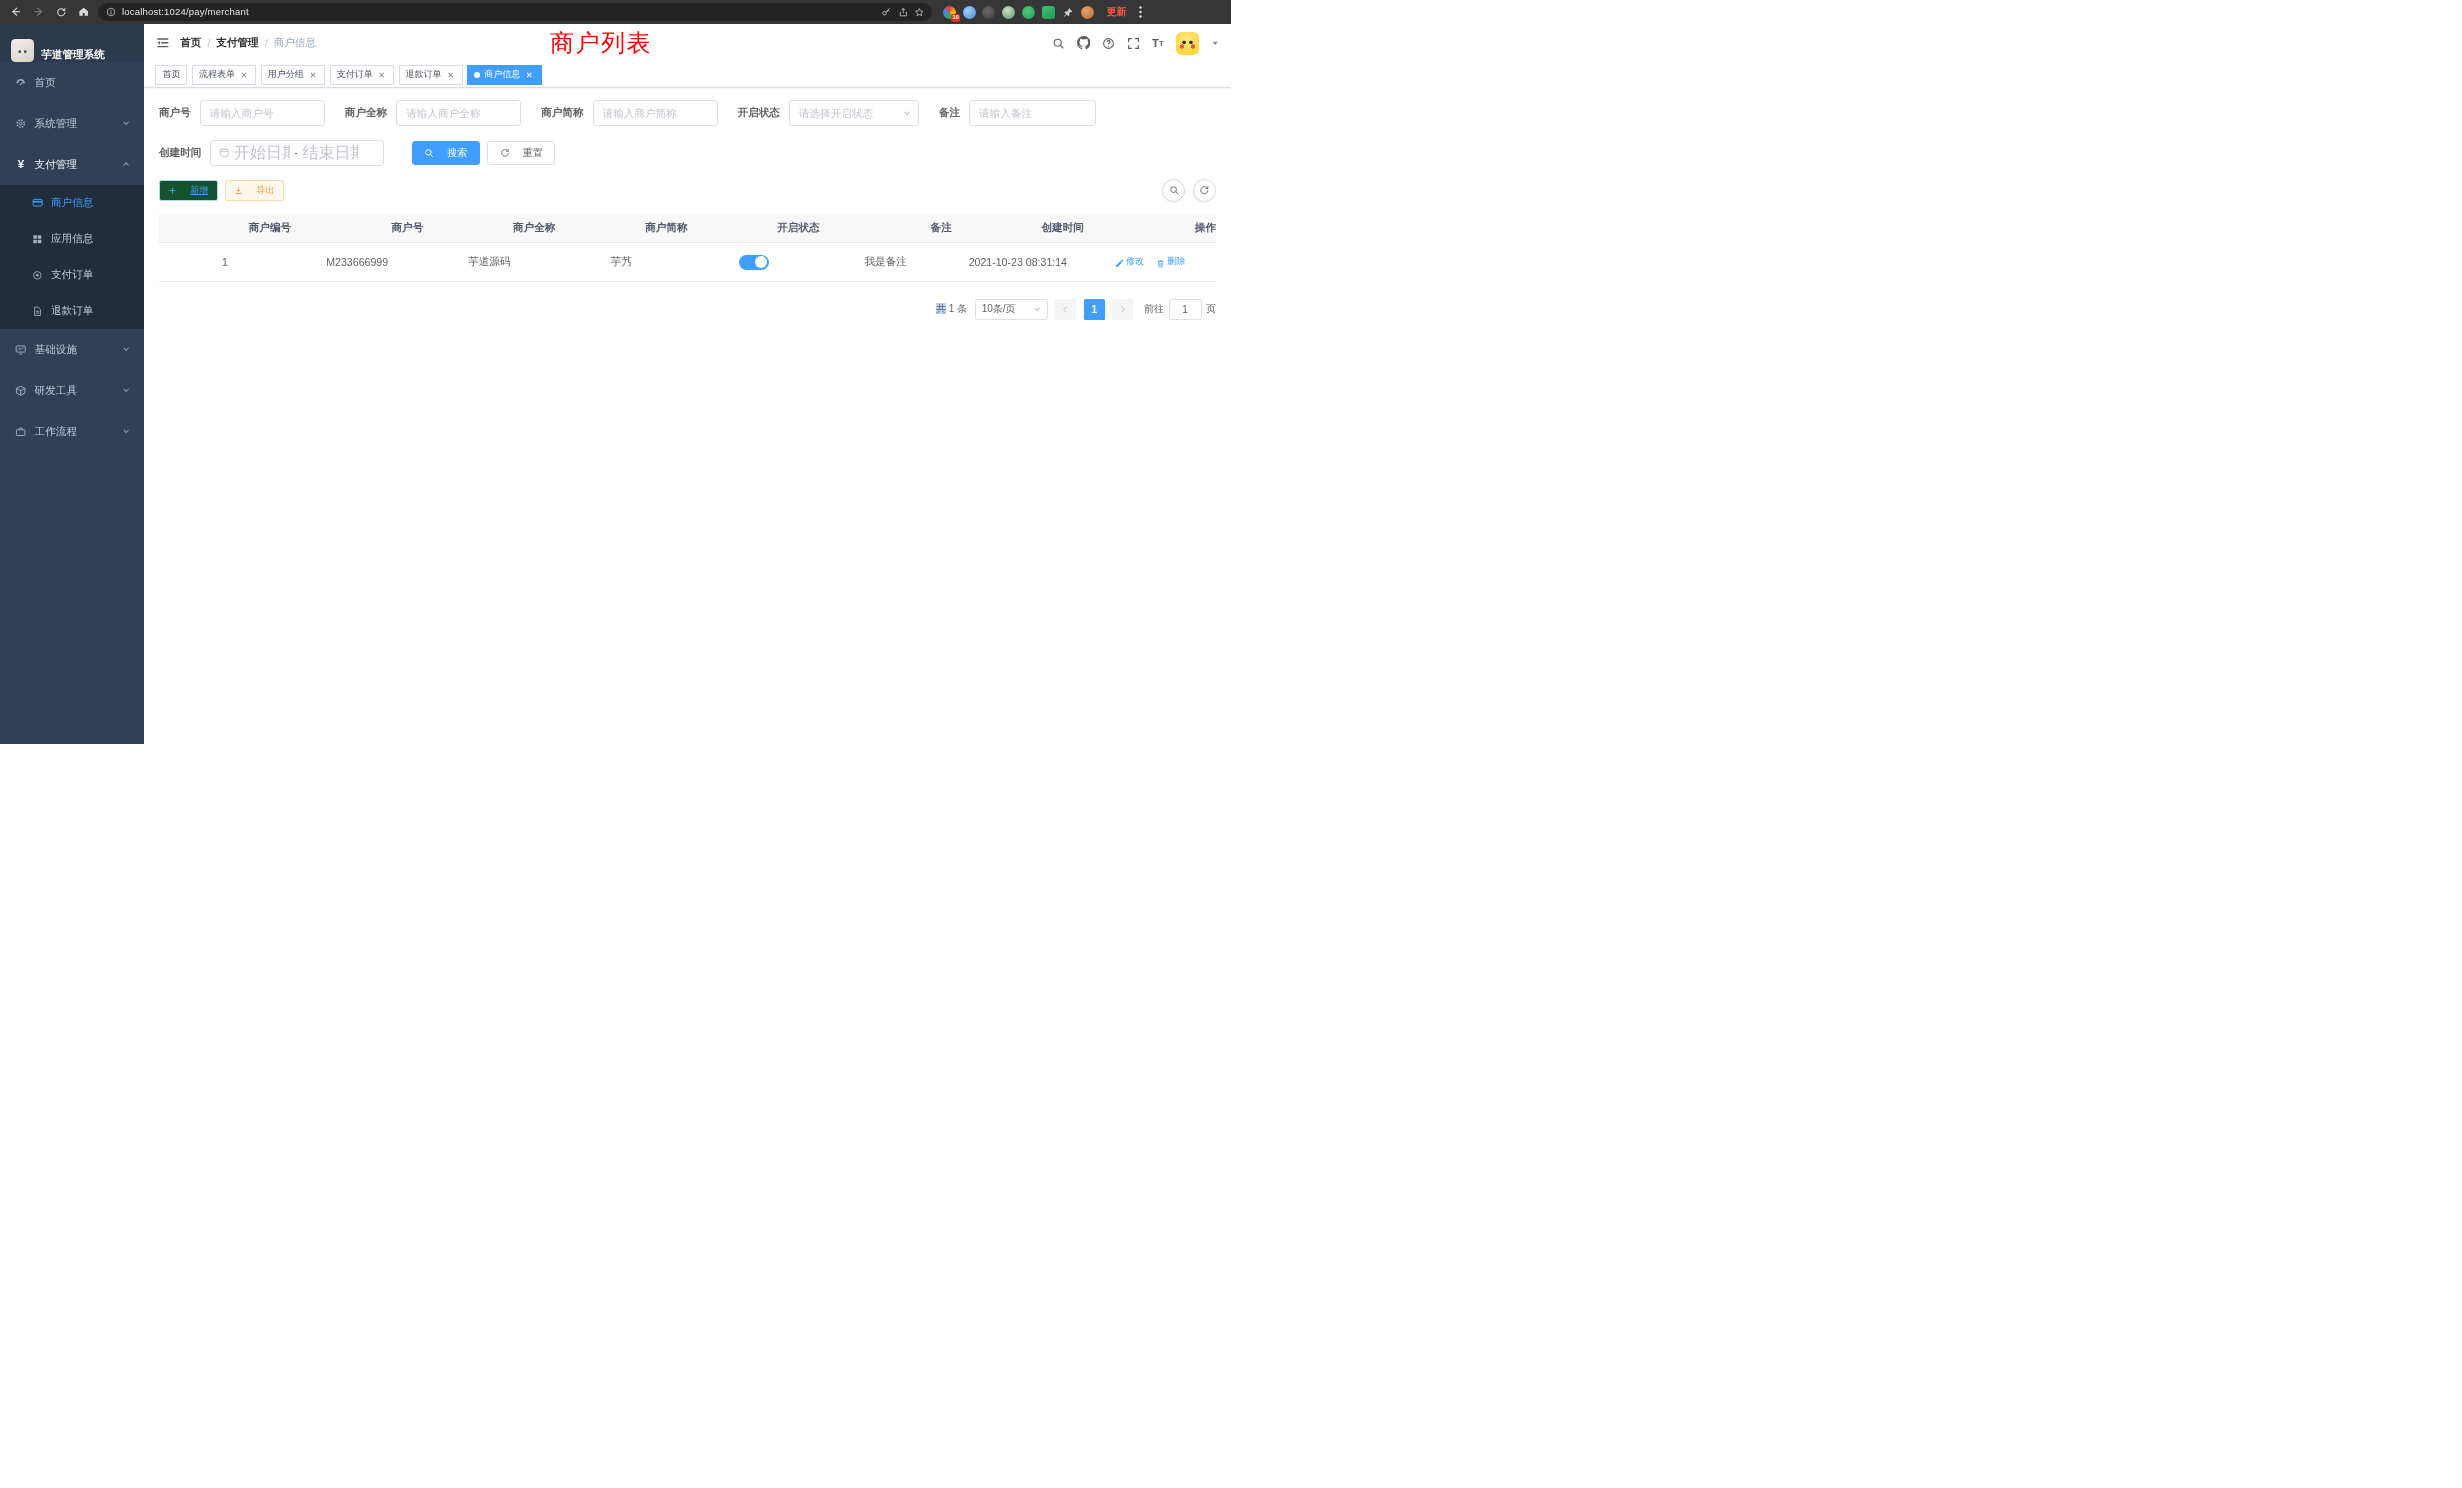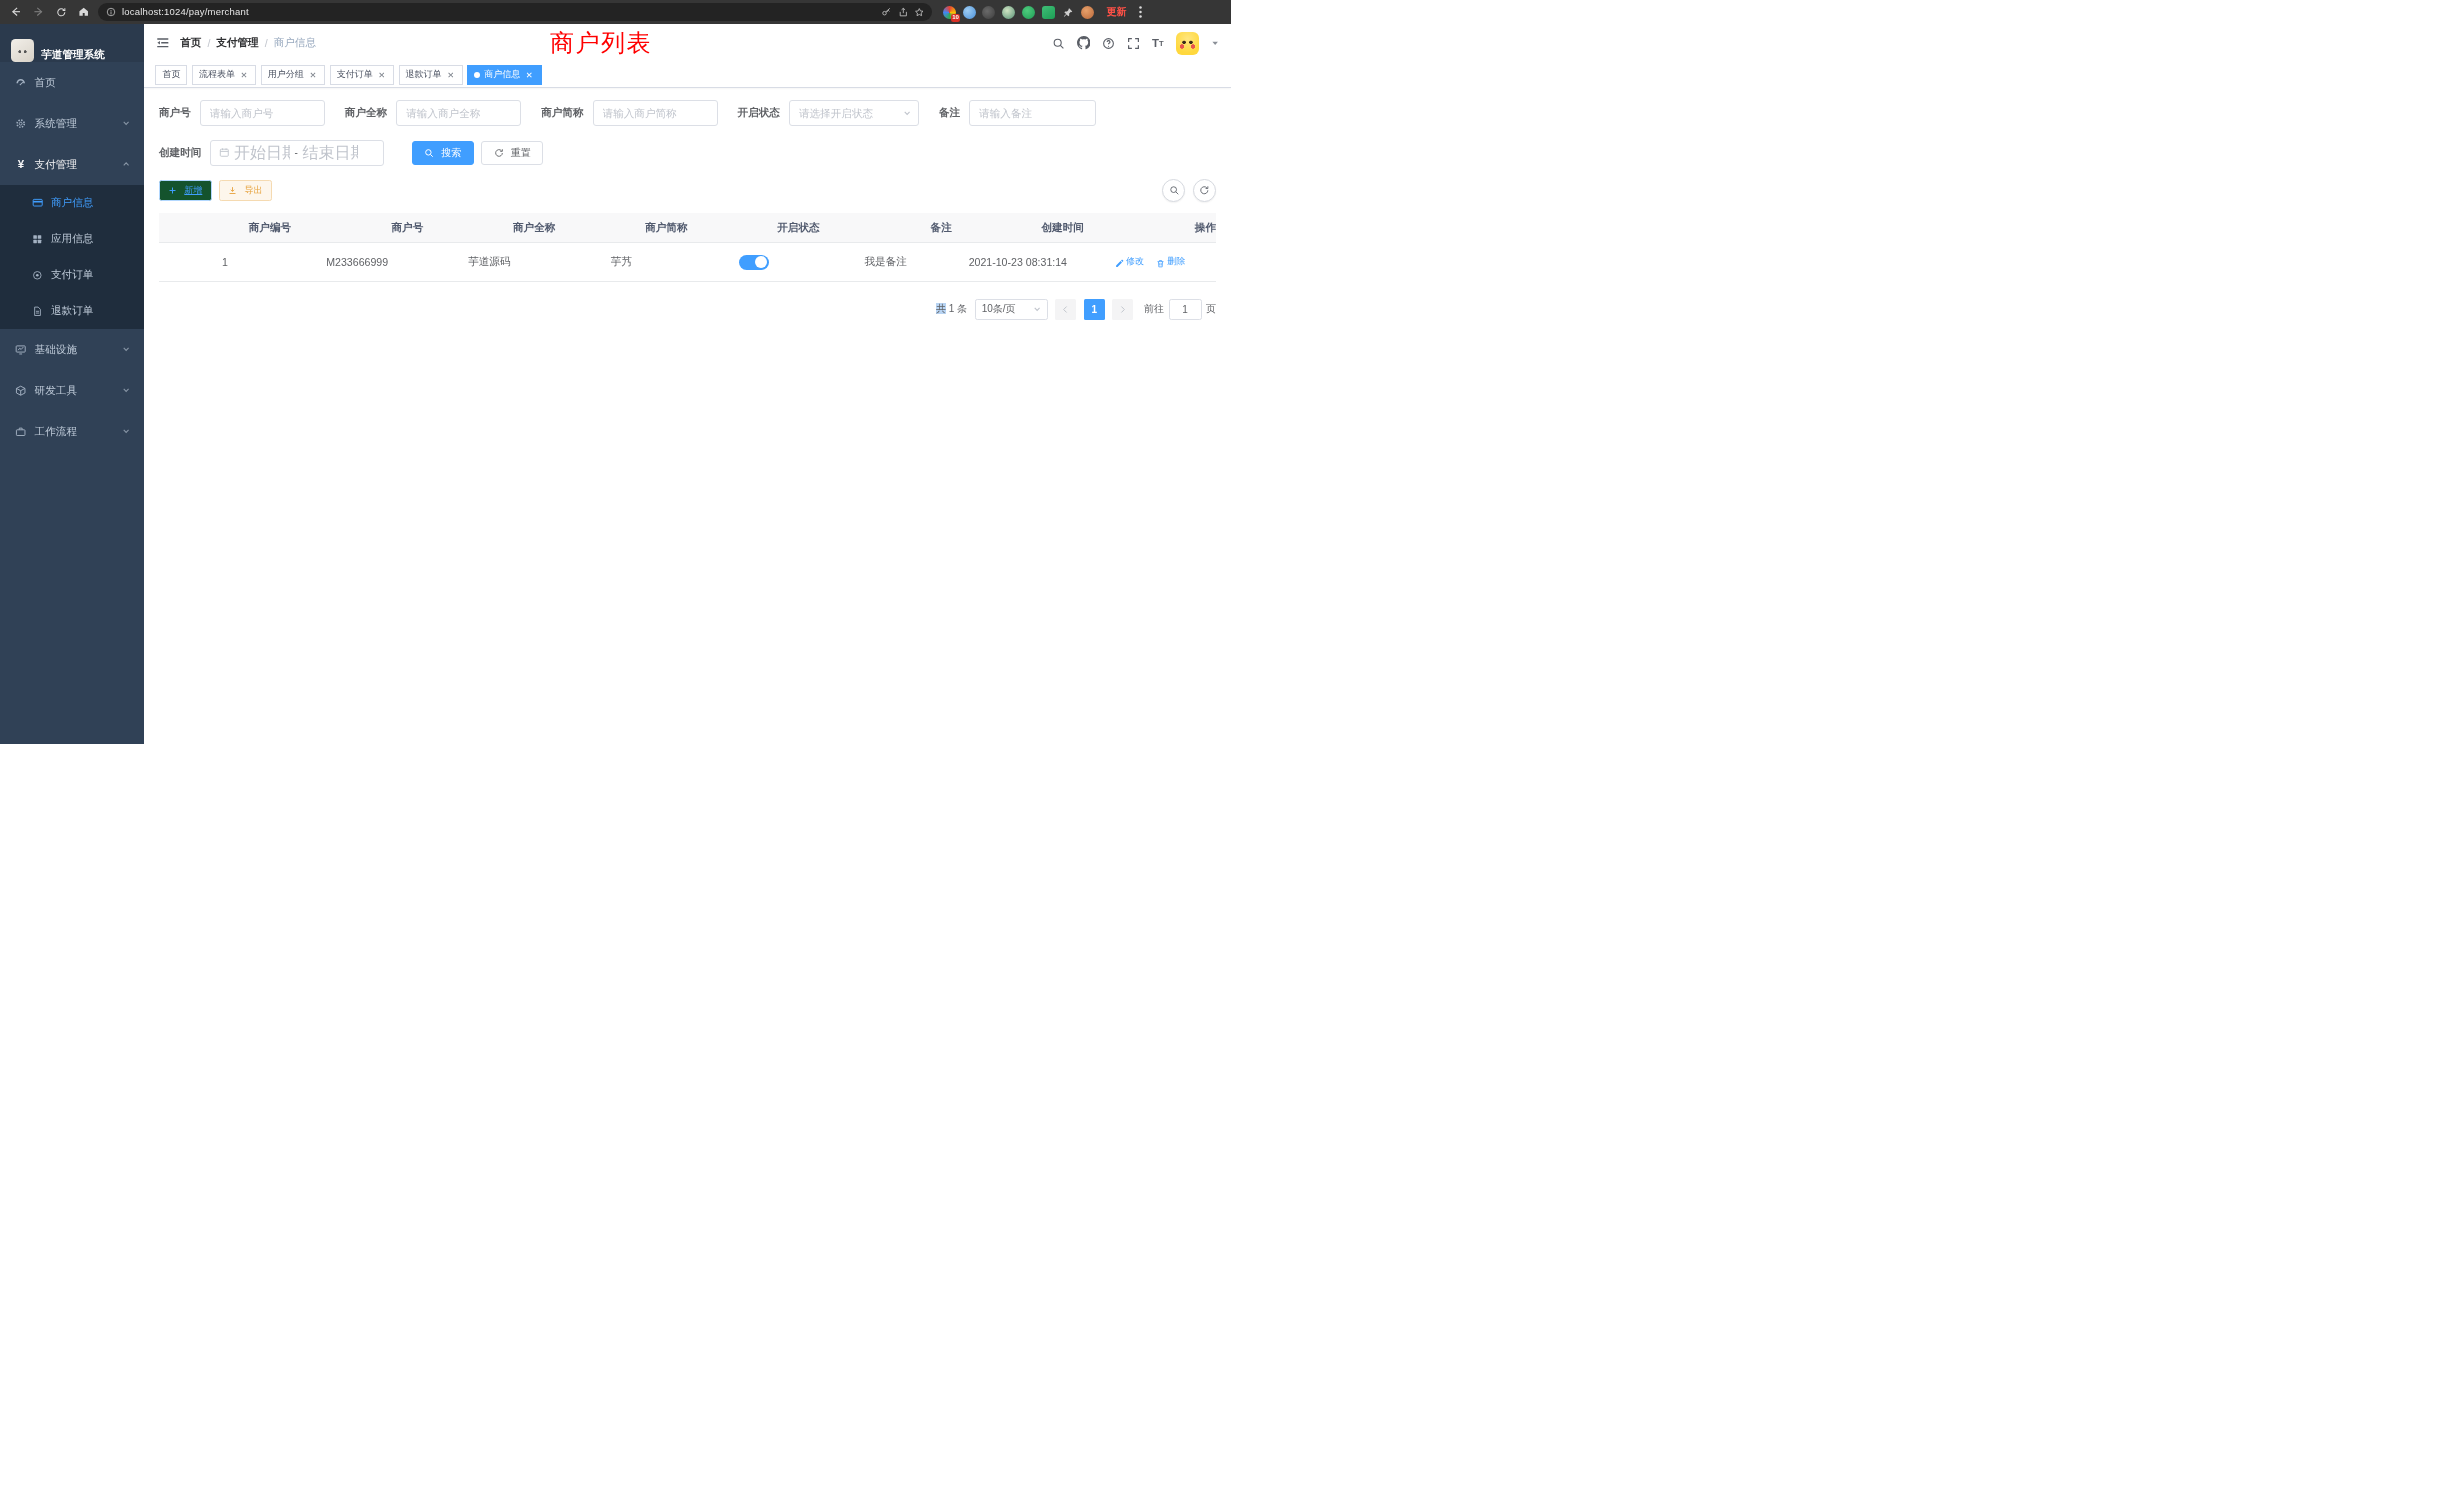--- a/index.html
+++ b/index.html
@@ -83,21 +83,21 @@
   .el-input::placeholder { color:#c0c4cc; }
   .w165 { width:125px; } .w172 { width:130px; } .w168 { width:127px; }
   .el-select { position:relative; display:flex; align-items:center; }
   .el-select .sel-caret { position:absolute; right:7.6px; color:#c0c4cc; pointer-events:none; display:flex; }
   .el-select .el-input { padding-right:14px; }
   .date-range { width:174px; height:26px; border:0.8px solid #dcdfe6; border-radius:3px; display:flex; align-items:center; padding:0 7.6px; gap:4.5px; color:#c0c4cc; }
   .date-range .d-in { border:none; width:56px; font-size:16px; color:#606266; text-align:center; outline:none; font-family:inherit; }
   .date-range .d-in::placeholder { color:#c0c4cc; }
   .date-range .d-sep { color:#606266; font-size:10px; }
 
-  .btn { display:inline-flex; align-items:center; justify-content:center; gap:7px; border-radius:3px; cursor:pointer; font-family:inherit; border:0.8px solid #dcdfe6; background:#fff; color:#606266; }
+  .btn { display:inline-flex; align-items:center; justify-content:center; gap:13px; border-radius:3px; cursor:pointer; font-family:inherit; border:0.8px solid #dcdfe6; background:#fff; color:#606266; }
   .btn-search { height:24px; padding:0 11.4px; font-size:10px; background:#409eff; border-color:#409eff; color:#fff; margin-left:7.6px; }
   .btn-reset { height:24px; padding:0 11.4px; font-size:10px; margin-left:7.6px; }
   .btn-mini { height:21px; padding:0 8.3px; font-size:9px; border-radius:2.3px; }
   .btn-plain-primary { background:#14532d; border-color:#b3d8ff; color:#409eff;text-decoration:underline; }
   .btn-plain-warning { background:#fdf6ec; border-color:#f5dab1; color:#e6a23c; margin-left:7.6px; }
 
   .toolbar-row { display:flex; align-items:center; margin-bottom:10.6px; }
   .toolbar-right { margin-left:auto; display:flex; gap:7.6px; }
   .circle-btn { width:23px; height:23px; border-radius:50%; border:0.8px solid #d7dae0; background:#fff; color:#5a5e66; display:flex; align-items:center; justify-content:center; cursor:pointer; box-shadow:0 0.8px 1.5px rgba(0,0,0,.06); }
 

